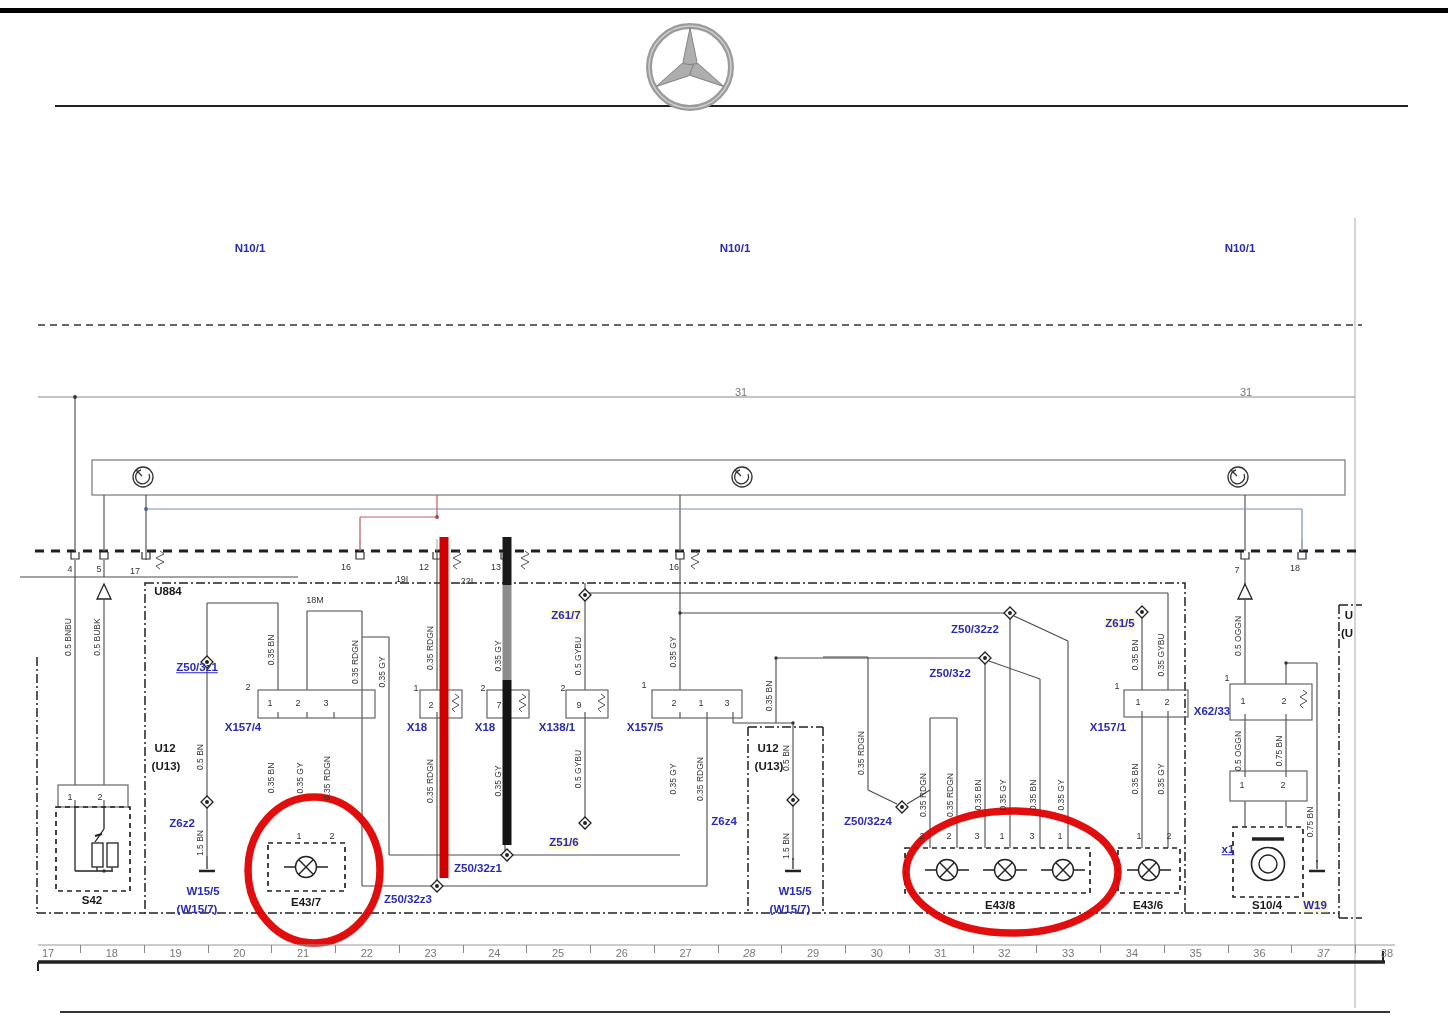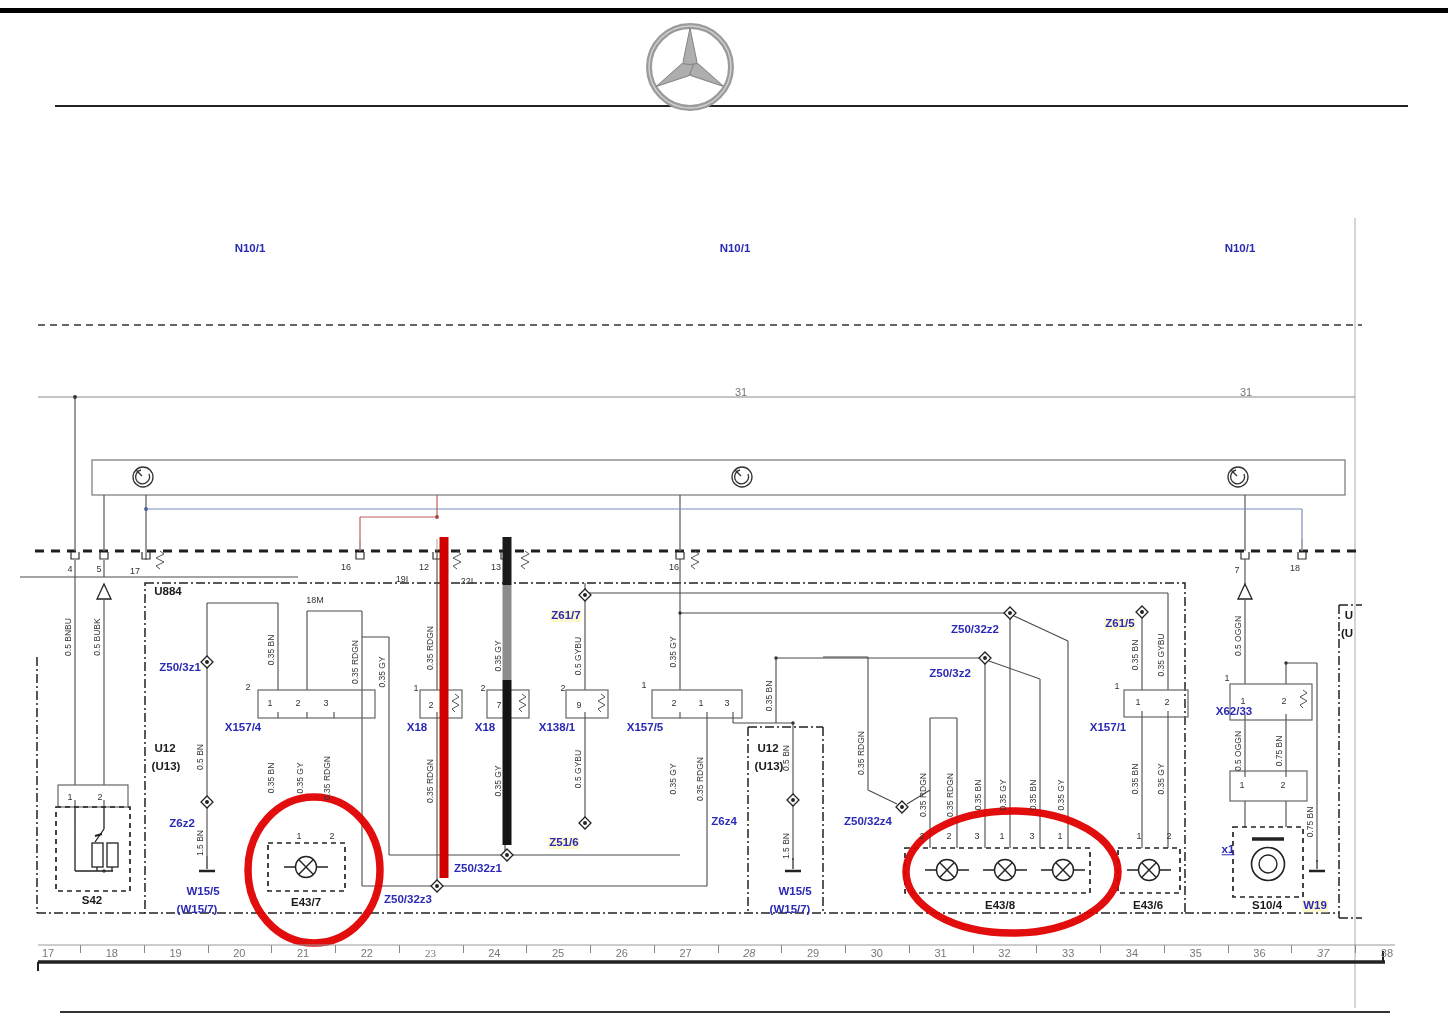--- a/index.html
+++ b/index.html
@@ -234,42 +234,42 @@
       <span class="lbl black" style="left: 166px; top: 767px;">(U13)</span>
       <span class="lbl black" style="left: 768px; top: 749px;">U12</span>
       <span class="lbl black" style="left: 769px; top: 767px;">(U13)</span>
       <span class="lbl black" style="left: 92px; top: 901px;">S42</span>
       <span class="lbl black" style="left: 306px; top: 903px;">E43/7</span>
       <span class="lbl black" style="left: 1000px; top: 906px;">E43/8</span>
       <span class="lbl black" style="left: 1148px; top: 906px;">E43/6</span>
       <span class="lbl black" style="left: 1267px; top: 906px;">S10/4</span>
       <span class="lbl black" style="left: 1349px; top: 616px;">U</span>
       <span class="lbl black" style="left: 1347px; top: 634px;">(U</span>
-      <span class="lbl blue" style="left: 180px; top: 668px;">Z50/3z1</span>
+      <span class="lbl blue" style="left: 197px; top: 668px; text-decoration: underline;">Z50/3z1</span>
       <span class="lbl blue" style="left: 243px; top: 728px;">X157/4</span>
       <span class="lbl blue" style="left: 417px; top: 728px;">X18</span>
       <span class="lbl blue" style="left: 485px; top: 728px;">X18</span>
       <span class="lbl blue" style="left: 557px; top: 728px;">X138/1</span>
       <span class="lbl blue" style="left: 645px; top: 728px;">X157/5</span>
       <span class="lbl blue hl" style="left: 566px; top: 616px;">Z61/7</span>
       <span class="lbl blue hl" style="left: 564px; top: 843px;">Z51/6</span>
       <span class="lbl blue" style="left: 182px; top: 824px;">Z6z2</span>
       <span class="lbl blue" style="left: 203px; top: 892px;">W15/5</span>
       <span class="lbl blue" style="left: 197px; top: 910px;">(W15/7)</span>
       <span class="lbl blue" style="left: 478px; top: 869px;">Z50/32z1</span>
       <span class="lbl blue" style="left: 408px; top: 900px; text-align: center;">Z50/32z3</span>
       <span class="lbl blue" style="left: 724px; top: 822px;">Z6z4</span>
       <span class="lbl blue" style="left: 795px; top: 892px;">W15/5</span>
       <span class="lbl blue" style="left: 790px; top: 910px;">(W15/7)</span>
       <span class="lbl blue" style="left: 868px; top: 822px;">Z50/32z4</span>
       <span class="lbl blue" style="left: 975px; top: 630px;">Z50/32z2</span>
       <span class="lbl blue" style="left: 950px; top: 674px;">Z50/3z2</span>
       <span class="lbl blue hl" style="left: 1120px; top: 624px;">Z61/5</span>
       <span class="lbl blue" style="left: 1108px; top: 728px;">X157/1</span>
-      <span class="lbl blue" style="left: 1212px; top: 712px; margin-left: 22px;">X62/33</span>
+      <span class="lbl blue" style="left: 1212px; top: 712px;">X62/33</span>
       <span class="lbl blue" style="left: 1228px; top: 850px; text-decoration: underline;">x1</span>
       <span class="lbl blue hl" style="left: 1315px; top: 906px;">W19</span>
       <span class="lbl pin" style="left: 70px; top: 569px;">4</span>
       <span class="lbl pin" style="left: 99px; top: 569px;">5</span>
       <span class="lbl pin" style="left: 135px; top: 571px;">17</span>
       <span class="lbl pin" style="left: 346px; top: 567px;">16</span>
       <span class="lbl pin" style="left: 424px; top: 567px;">12</span>
       <span class="lbl pin" style="left: 496px; top: 567px;">13</span>
       <span class="lbl pin" style="left: 674px; top: 567px;">16</span>
       <span class="lbl pin" style="left: 1237px; top: 570px;">7</span>
@@ -349,21 +349,21 @@
       <span class="lbl wire rot" style="left: 1279px; top: 751px;">0.75 BN</span>
       <span class="lbl wire rot" style="left: 1310px; top: 822px;">0.75 BN</span>
     </div>
   <div id="ruler">
       <span class="lbl gray" style="left: 48px; top: 953px;">17</span>
       <span class="lbl gray" style="left: 111.76px; top: 953px;">18</span>
       <span class="lbl gray" style="left: 175.52px; top: 953px;">19</span>
       <span class="lbl gray" style="left: 239.28px; top: 953px;">20</span>
       <span class="lbl gray" style="left: 303.04px; top: 953px;">21</span>
       <span class="lbl gray" style="left: 366.8px; top: 953px;">22</span>
-      <span class="lbl gray" style="left: 430.56px; top: 953px; font-family: Liberation Serif, serif;">23</span>
+      <span class="lbl gray" style="left: 430.56px; top: 953px;">23</span>
       <span class="lbl gray" style="left: 494.32px; top: 953px;">24</span>
       <span class="lbl gray" style="left: 558.08px; top: 953px;">25</span>
       <span class="lbl gray" style="left: 621.84px; top: 953px;">26</span>
       <span class="lbl gray" style="left: 685.6px; top: 953px;">27</span>
       <span class="lbl gray" style="left: 749.36px; top: 953px; font-style: italic;">28</span>
       <span class="lbl gray" style="left: 813.12px; top: 953px;">29</span>
       <span class="lbl gray" style="left: 876.88px; top: 953px;">30</span>
       <span class="lbl gray" style="left: 940.64px; top: 953px;">31</span>
       <span class="lbl gray" style="left: 1004.4px; top: 953px;">32</span>
       <span class="lbl gray" style="left: 1068.16px; top: 953px;">33</span>

